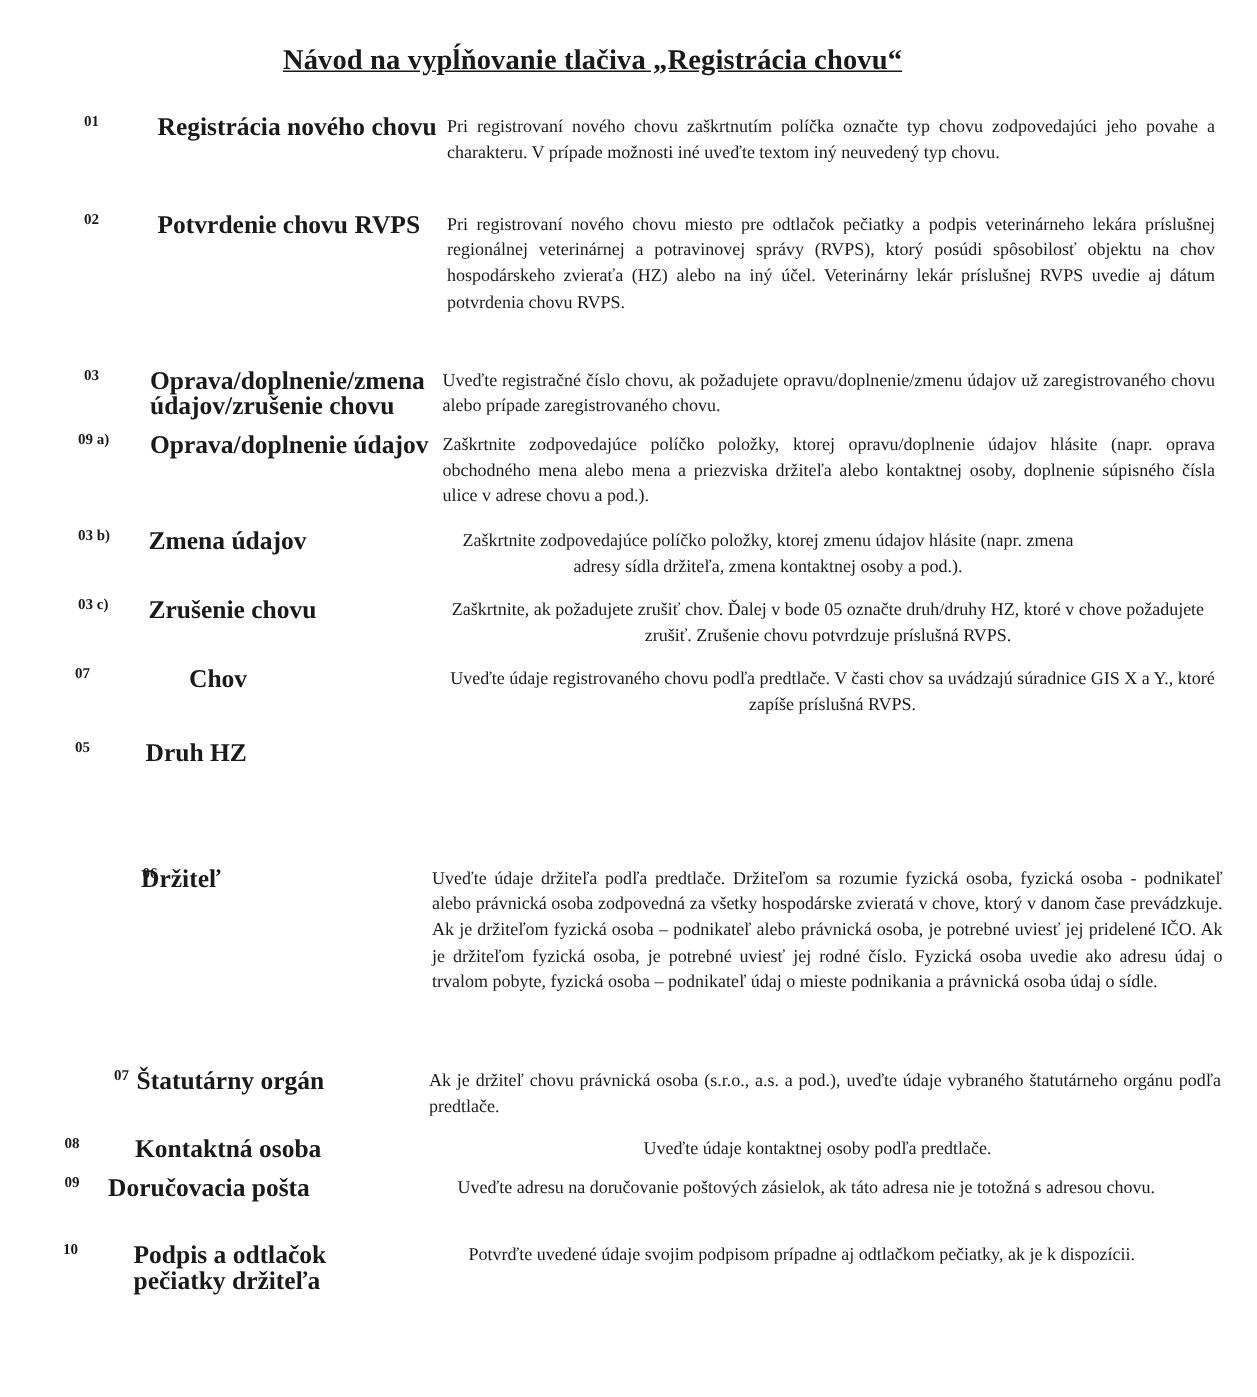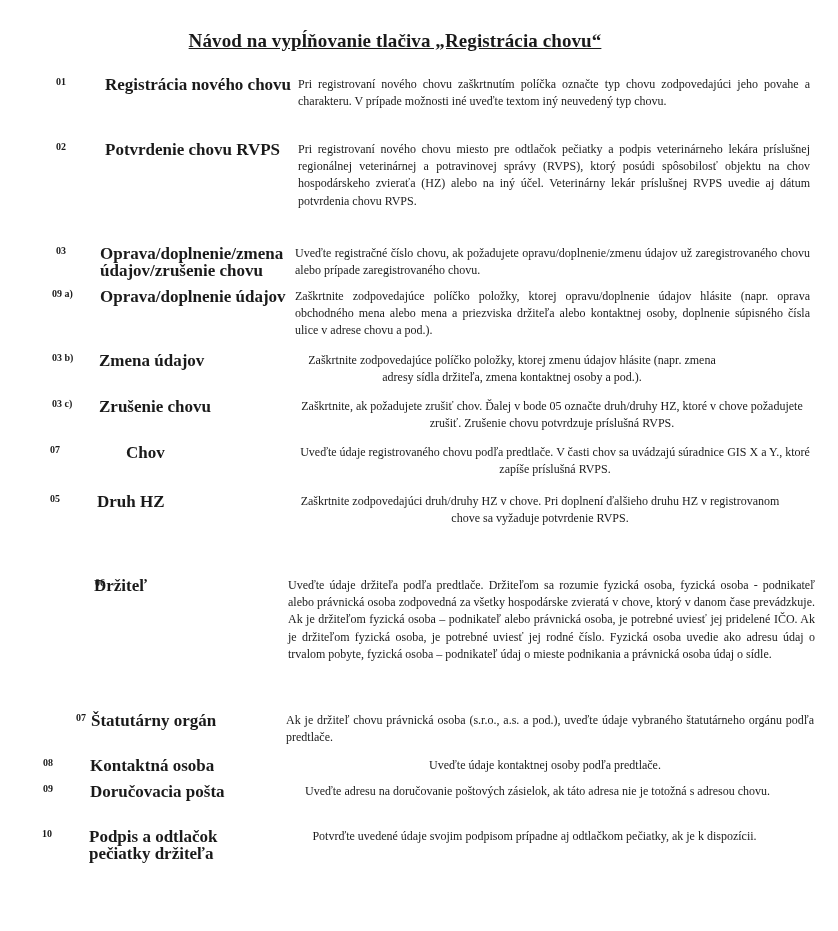--- a/index.html
+++ b/index.html
@@ -84,21 +84,20 @@
   <span class="label" style="left:97px;width:180px;margin-left:29px;">Chov</span>
   <div class="desc left" style="left:290px;width:530px;">
     <p>Uveďte údaje registrovaného chovu podľa predtlače. V časti chov sa uvádzajú súradnice GIS X a Y., ktoré zapíše príslušná RVPS.</p>
   </div>
 </div>
 
 <div class="row" style="top:493px;">
   <span class="num" style="left:50px;">05</span>
   <span class="label" style="left:97px;width:180px;">Druh HZ</span>
   <div class="desc left" style="left:290px;width:500px;">
-    <p>Zaškrtnite zodpovedajúci druh/druhy HZ v chove. Pri doplnení ďalšieho druhu HZ v registrovanom chove sa vyžaduje potvrdenie RVPS.</p>
   </div>
 </div>
 
 <div class="row" style="top:577px;">
   <span class="num" style="left:47px;margin-left:48px;">06</span>
   <span class="label" style="left:94px;width:180px;">Držiteľ</span>
   <div class="desc" style="left:288px;width:527px;">
     <p>Uveďte údaje držiteľa podľa predtlače. Držiteľom sa rozumie fyzická osoba, fyzická osoba - podnikateľ alebo právnická osoba zodpovedná za všetky hospodárske zvieratá v chove, ktorý v danom čase prevádzkuje. Ak je držiteľom fyzická osoba – podnikateľ alebo právnická osoba, je potrebné uviesť jej pridelené IČO. Ak je držiteľom fyzická osoba, je potrebné uviesť jej rodné číslo. Fyzická osoba uvedie ako adresu údaj o trvalom pobyte, fyzická osoba – podnikateľ údaj o mieste podnikania a právnická osoba údaj o sídle.</p>
   </div>
 </div>
@@ -114,21 +113,21 @@
 <div class="row" style="top:757px;">
   <span class="num" style="left:43px;">08</span>
   <span class="label" style="left:90px;width:180px;">Kontaktná osoba</span>
   <div class="desc left" style="left:285px;width:520px;">
     <p>Uveďte údaje kontaktnej osoby podľa predtlače.</p>
   </div>
 </div>
 
 <div class="row" style="top:783px;">
   <span class="num" style="left:43px;">09</span>
-  <span class="label" style="left:90px;width:180px;">Doručovacia pošta</span>
+  <span class="label" style="left:72px;width:180px;">Doručovacia pošta</span>
   <div class="desc left" style="left:285px;width:505px;">
     <p>Uveďte adresu na doručovanie poštových zásielok, ak táto adresa nie je totožná s adresou chovu.</p>
   </div>
 </div>
 
 <div class="row" style="top:828px;">
   <span class="num" style="left:42px;">10</span>
   <span class="label" style="left:89px;width:190px;">Podpis a odtlačok pečiatky držiteľa</span>
   <div class="desc left" style="left:282px;width:505px;">
     <p>Potvrďte uvedené údaje svojim podpisom prípadne aj odtlačkom pečiatky, ak je k dispozícii.</p>

